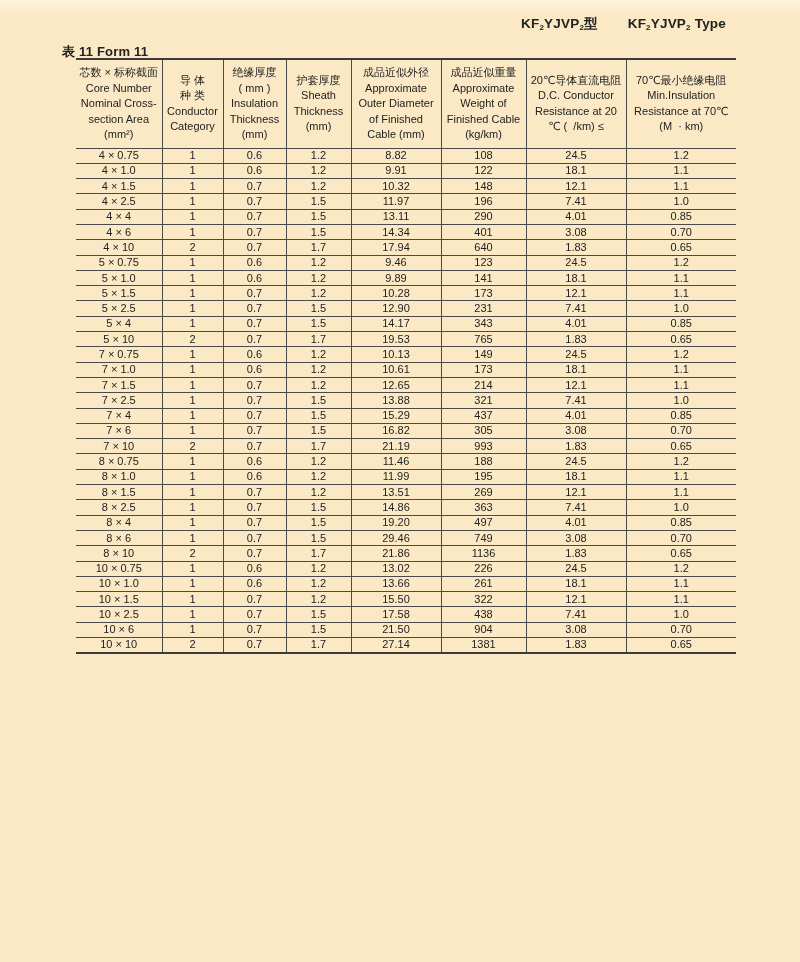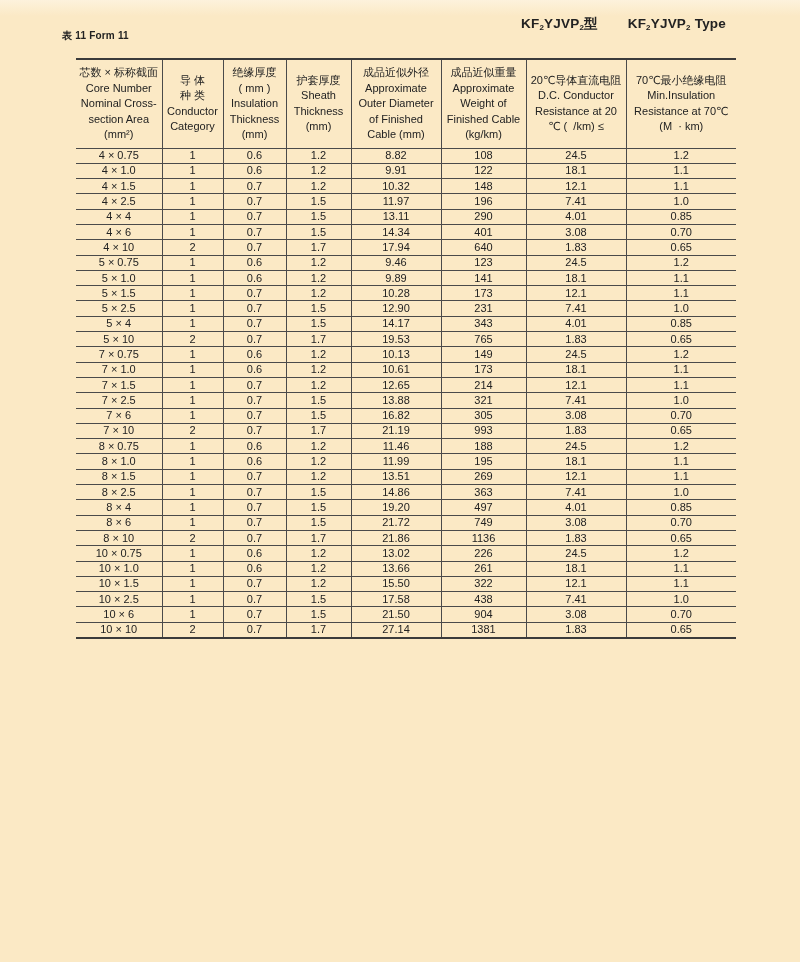--- a/index.html
+++ b/index.html
@@ -11,22 +11,22 @@
   }
   *{box-sizing:border-box;}
   html,body{margin:0;padding:0;}
   body{
     width:800px;height:962px;position:relative;overflow:hidden;
     background:linear-gradient(180deg,var(--bg-top) 0px,var(--bg) 16px,var(--bg) 100%);
     font-family:"Liberation Sans","DejaVu Sans",sans-serif;
     color:var(--ink);
   }
   .caption{
-    position:absolute;left:62px;top:29px;
-    font-size:10px;font-weight:600;letter-spacing:.2px;
+    position:absolute;left:62px;top:43px;
+    font-size:13px;font-weight:600;letter-spacing:.2px;
   }
   .type-title{
     position:absolute;right:74px;top:15px;
     font-size:13.5px;font-weight:700;letter-spacing:.2px;white-space:nowrap;
   }
   .type-title .en{margin-left:26px;}
   .type-title sub{font-size:8px;line-height:0;vertical-align:-2px;font-weight:700;}
   .tbl-wrap{position:absolute;left:65px;top:58px;width:660px;margin-left:11px;}
   table{
     width:660px;border-collapse:collapse;table-layout:fixed;
@@ -277,20 +277,30 @@
             <td>7 × 2.5</td>
             <td>1</td>
             <td>0.7</td>
             <td>1.5</td>
             <td>13.88</td>
             <td>321</td>
             <td>7.41</td>
             <td>1.0</td>
           </tr>
           <tr>
+            <td>7 × 4</td>
+            <td>1</td>
+            <td>0.7</td>
+            <td>1.5</td>
+            <td>15.29</td>
+            <td>437</td>
+            <td>4.01</td>
+            <td>0.85</td>
+          </tr>
+          <tr>
             <td>7 × 6</td>
             <td>1</td>
             <td>0.7</td>
             <td>1.5</td>
             <td>16.82</td>
             <td>305</td>
             <td>3.08</td>
             <td>0.70</td>
           </tr>
           <tr>
@@ -351,21 +361,21 @@
             <td>19.20</td>
             <td>497</td>
             <td>4.01</td>
             <td>0.85</td>
           </tr>
           <tr>
             <td>8 × 6</td>
             <td>1</td>
             <td>0.7</td>
             <td>1.5</td>
-            <td>21.72</td>
+            <td>29.46</td>
             <td>749</td>
             <td>3.08</td>
             <td>0.70</td>
           </tr>
           <tr>
             <td>8 × 10</td>
             <td>2</td>
             <td>0.7</td>
             <td>1.7</td>
             <td>21.86</td>

